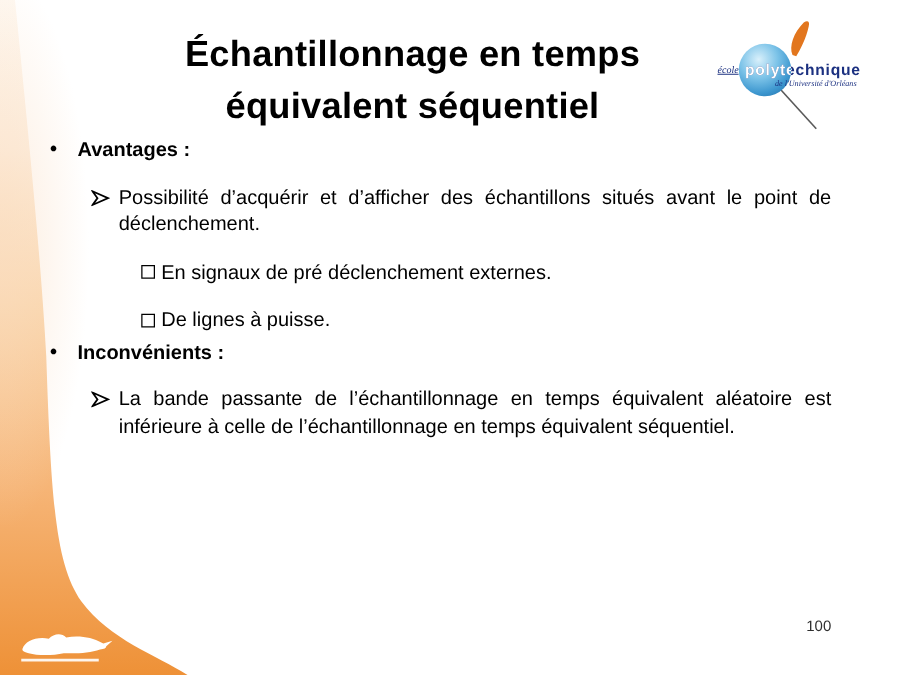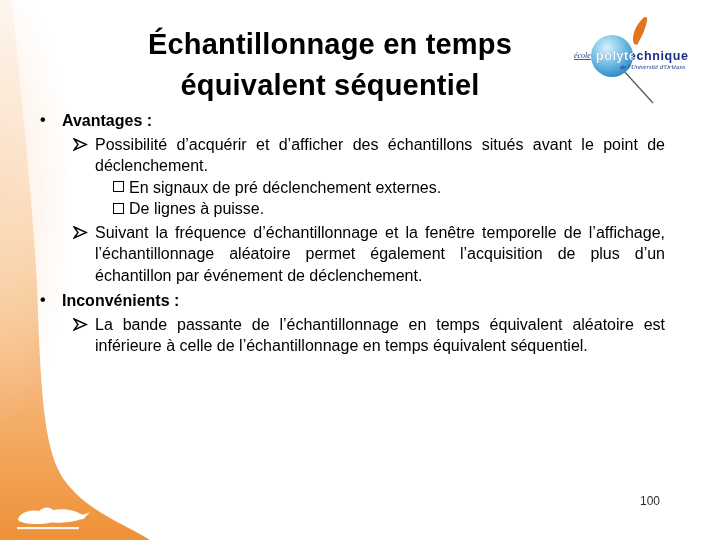--- a/index.html
+++ b/index.html
@@ -17,31 +17,31 @@
     position:absolute; left:85px; top:24px; width:490px;
     text-align:center; font-size:29px; font-weight:bold; color:#000;
     line-height:41px; letter-spacing:0.2px;
   }
   .title-line { display:block; }
   .header-logo { position:absolute; left:568px; top:12px; width:150px; height:95px; }
   .content { position:absolute; left:33px; top:110px; width:632px; }
   .para { position:relative; margin:0; font-size:16px; line-height:21.5px; color:#000; }
   .l1 { padding-left:29px; font-weight:bold; margin-top:4px; }
   .l1.first { margin-top:0; }
-  .l2 { padding-left:62px; margin-top:2px; text-align:justify; }
-  .l3 { padding-left:96px; margin-top:0; }
+  .l2 { padding-left:62px; margin-top:16px; text-align:justify; }
+  .l3 { padding-left:96px; margin-top:17px; }
   .m1 { position:absolute; left:7px; top:-1px; font-weight:bold; }
   .m2 { position:absolute; left:40px; top:4px; width:15px; height:13px; }
   .m3 {
     position:absolute; left:80px; top:4.5px; width:9px; height:9px;
     border:1.7px solid #000; background:#fff;
   }
   .page-number {
     position:absolute; left:640px; top:494px; width:30px;
-    font-size:12px; color:#2f2f2f; text-align:left;
+    font-size:12px; color:#2f2f2f; text-align:center;
   }
   .footer-logo { position:absolute; left:12px; top:504px; width:110px; height:32px; }
 </style>
 </head>
 <body>
 
 <div class="slide">
 
   <svg class="bg-svg" viewBox="0 0 720 540">
     <defs>
@@ -102,26 +102,20 @@
     <p class="para l3">
       <span class="m3"></span>
       <span>En signaux de pré déclenchement externes.</span>
     </p>
 
     <p class="para l3">
       <span class="m3"></span>
       <span>De lignes à puisse.</span>
     </p>
 
-    <p class="para l2">
-      <svg class="m2" viewBox="0 0 15 13">
-        <path d="M1,1 L13.5,6.5 L1,12 L5,6.5 Z" fill="#ffffff" stroke="#000" stroke-width="1.4" stroke-linejoin="miter"></path>
-      </svg>
-      <span>Suivant la fréquence d’échantillonnage et la fenêtre temporelle de l’affichage, l’échantillonnage aléatoire permet également l’acquisition de plus d’un échantillon par événement de déclenchement.</span>
-    </p>
 
     <p class="para l1">
       <span class="m1">•</span>
       <span>Inconvénients :</span>
     </p>
 
 
     <p class="para l2">
       <svg class="m2" viewBox="0 0 15 13">
         <path d="M1,1 L13.5,6.5 L1,12 L5,6.5 Z" fill="#ffffff" stroke="#000" stroke-width="1.4" stroke-linejoin="miter"></path>

